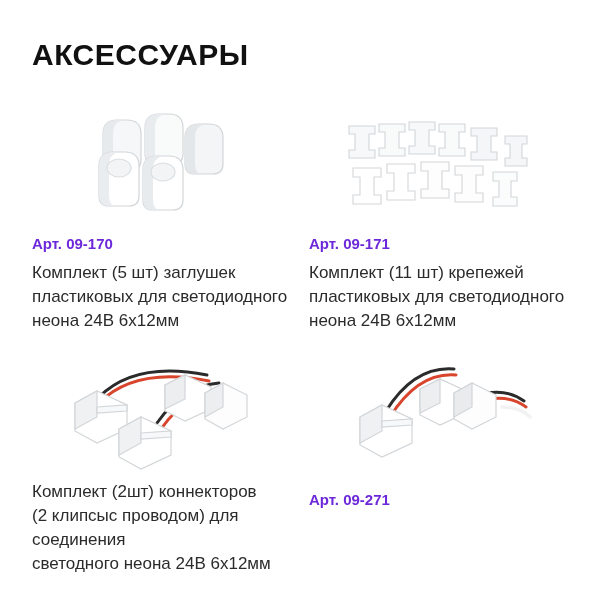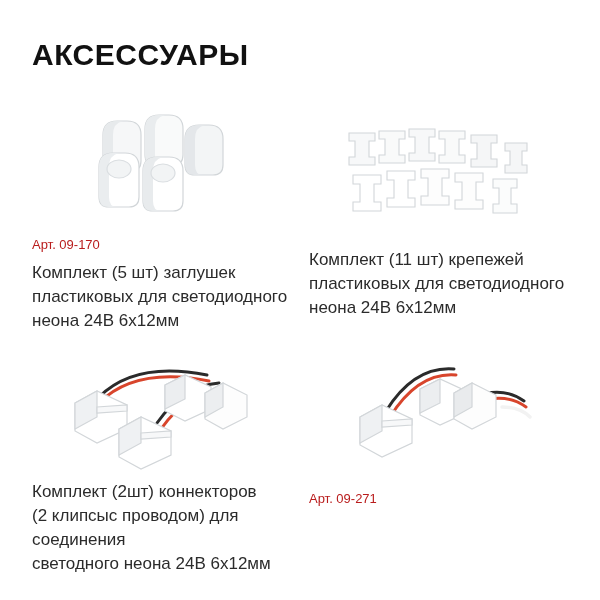--- a/index.html
+++ b/index.html
@@ -48,23 +48,23 @@
     height: 158px;
     display: flex;
     align-items: center;
     justify-content: center;
     position: relative;
   }
   .caption {
     padding-left: 4px;
   }
   .art {
-    font-size: 13px;
-    font-weight: normal;
-    color: #b91c1c;
+    font-size: 15px;
+    font-weight: bold;
+    color: #6d28d9;
     margin-bottom: 9px;
   }
   .desc {
     font-size: 17px;
     line-height: 1.42;
     color: #2b2b2b;
     white-space: pre-line;
   }
   svg { display: block; }
 </style>
@@ -156,20 +156,21 @@
                 <path d="M0 6 h28 v9 h-7 v18 h7 v9 h-28 v-9 h7 v-18 h-7 z" fill="#fdfdfd"></path>
               </g>
               <g transform="translate(140,8)">
                 <path d="M0 6 h24 v9 h-6 v16 h6 v9 h-24 v-9 h6 v-16 h-6 z" fill="#fbfcfc"></path>
               </g>
             </g>
           </g>
         </svg>
       </div>
       <div class="caption">
+        <div class="art">Арт. 09-171</div>
         <div class="desc">Комплект (11 шт) крепежей
 пластиковых для светодиодного
 неона 24В 6х12мм</div>
       </div>
     </div>
 
     <div class="cell">
       <div class="imgbox">
         <svg width="210" height="135" viewBox="0 0 210 135" aria-hidden="true">
 

